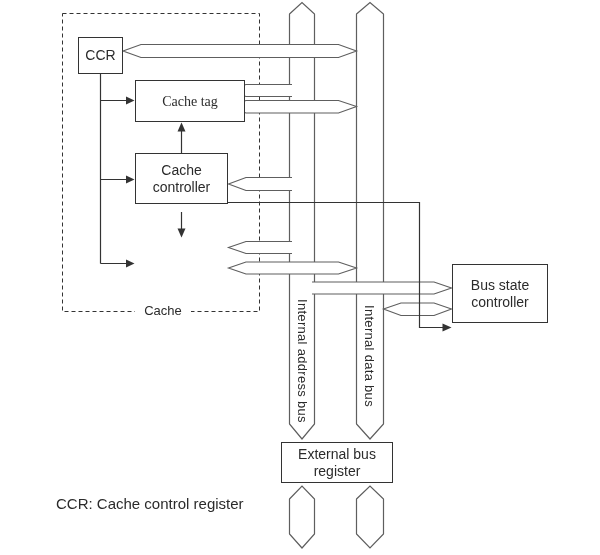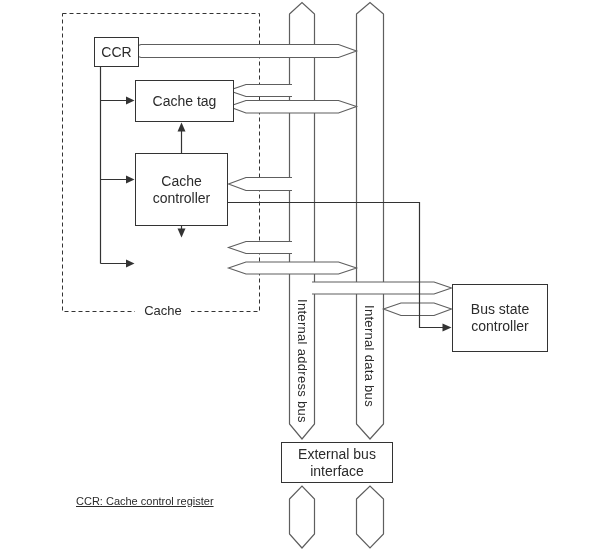--- a/index.html
+++ b/index.html
@@ -21,39 +21,39 @@
   .bus{fill:#fff;stroke:var(--busline);stroke-width:1.2;}
   .wide{fill:#fff;stroke:var(--busline);stroke-width:1.1;}
   .ln{fill:none;stroke:var(--ink);stroke-width:1.2;}
   .head{fill:var(--ink);stroke:none;}
   
   .box{
     position:absolute;background:#fff;border:1px solid var(--ink);
     display:flex;align-items:center;justify-content:center;text-align:center;
     font-size:14px;line-height:17px;color:var(--text);
   }
-  .box-ccr{left:94px;top:37px;width:45px;height:30px;}
-  .box-tag{left:135px;top:80px;width:99px;height:42px;}
-  .box-controller{left:135px;top:153px;width:93px;height:73px;text-align:center;}
+  .box-ccr{left:78px;top:37px;width:45px;height:37px;}
+  .box-tag{left:135px;top:80px;width:110px;height:42px;font-family:Liberation Serif, serif;}
+  .box-controller{left:135px;top:153px;width:93px;height:51px;text-align:center;}
   .box-data{left:135px;top:238px;width:93px;height:40px;}
-  .box-bsc{left:452px;top:284px;width:96px;height:68px;}
+  .box-bsc{left:452px;top:264px;width:96px;height:59px;}
   .box-ebi{left:281px;top:442px;width:112px;height:41px;}
   .box span{display:block;padding:0 3px;}
   .vlabel{
     position:absolute;writing-mode:vertical-rl;text-orientation:mixed;
     font-size:13px;letter-spacing:0.3px;color:var(--text);white-space:nowrap;
   }
   .vlabel-addr{left:295px;top:299px;}
   .vlabel-data{left:362px;top:305px;}
   .group-label{
     position:absolute;left:135px;top:303px;width:56px;text-align:center;
     background:#fff;font-size:13px;line-height:16px;color:var(--text);
   }
   .caption{
-    position:absolute;left:76px;top:495px;font-size:11px;color:var(--text);text-decoration:underline;
+    position:absolute;left:56px;top:495px;font-size:15px;color:var(--text);
   }
 </style>
 </head>
 <body>
 
 <div class="stage">
 
   <svg width="600" height="555" viewBox="0 0 600 555">
 
     <rect class="dash" x="62.5" y="13.5" width="197" height="298"></rect>
@@ -101,21 +101,21 @@
   <div class="box box-tag">
     <span>Cache tag</span>
   </div>
   <div class="box box-controller">
     <span>Cache controller</span>
   </div>
   <div class="box box-bsc">
     <span>Bus state controller</span>
   </div>
   <div class="box box-ebi">
-    <span>External bus interface</span>
+    <span>External bus register</span>
   </div>
 
   <div class="vlabel vlabel-addr">Internal address bus</div>
   <div class="vlabel vlabel-data">Internal data bus</div>
 
   <div class="group-label">Cache</div>
 
   <div class="caption">CCR: Cache control register</div>
 
 </div>

